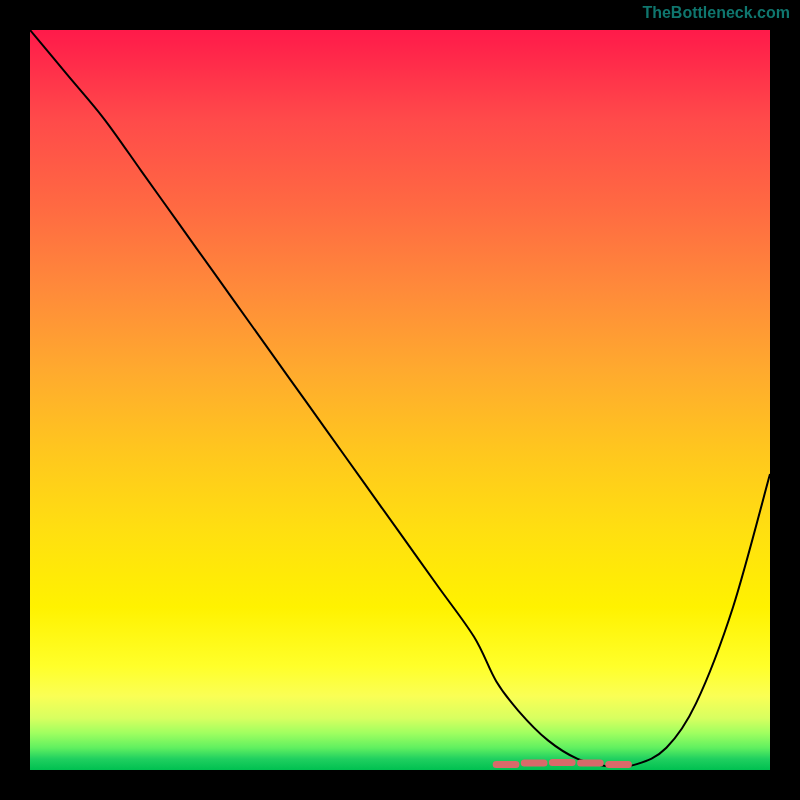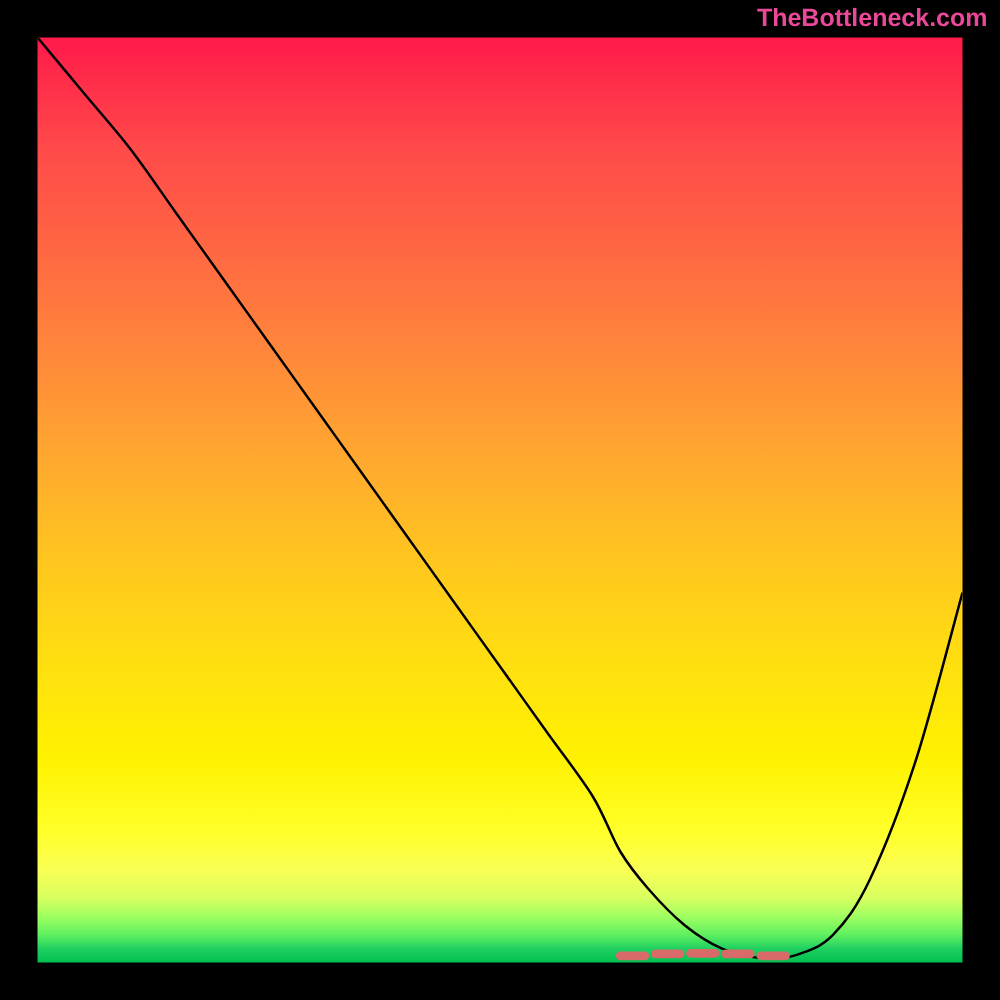--- a/index.html
+++ b/index.html
@@ -8,22 +8,22 @@
     height: 800px;
     background: #000;
     position: relative;
     font-family: Arial, sans-serif;
     overflow: hidden;
   }
   .watermark {
     position: absolute;
     top: 4px;
     right: 10px;
-    color: #ec4899;
-    font-size: 20px;
+    color: #0f766e;
+    font-size: 16px;
     font-weight: bold;
     z-index: 10;
     text-align: right;
   }
   .plot-area {
     position: absolute;
     left: 30px;
     top: 30px;
     width: 740px;
     height: 740px;

